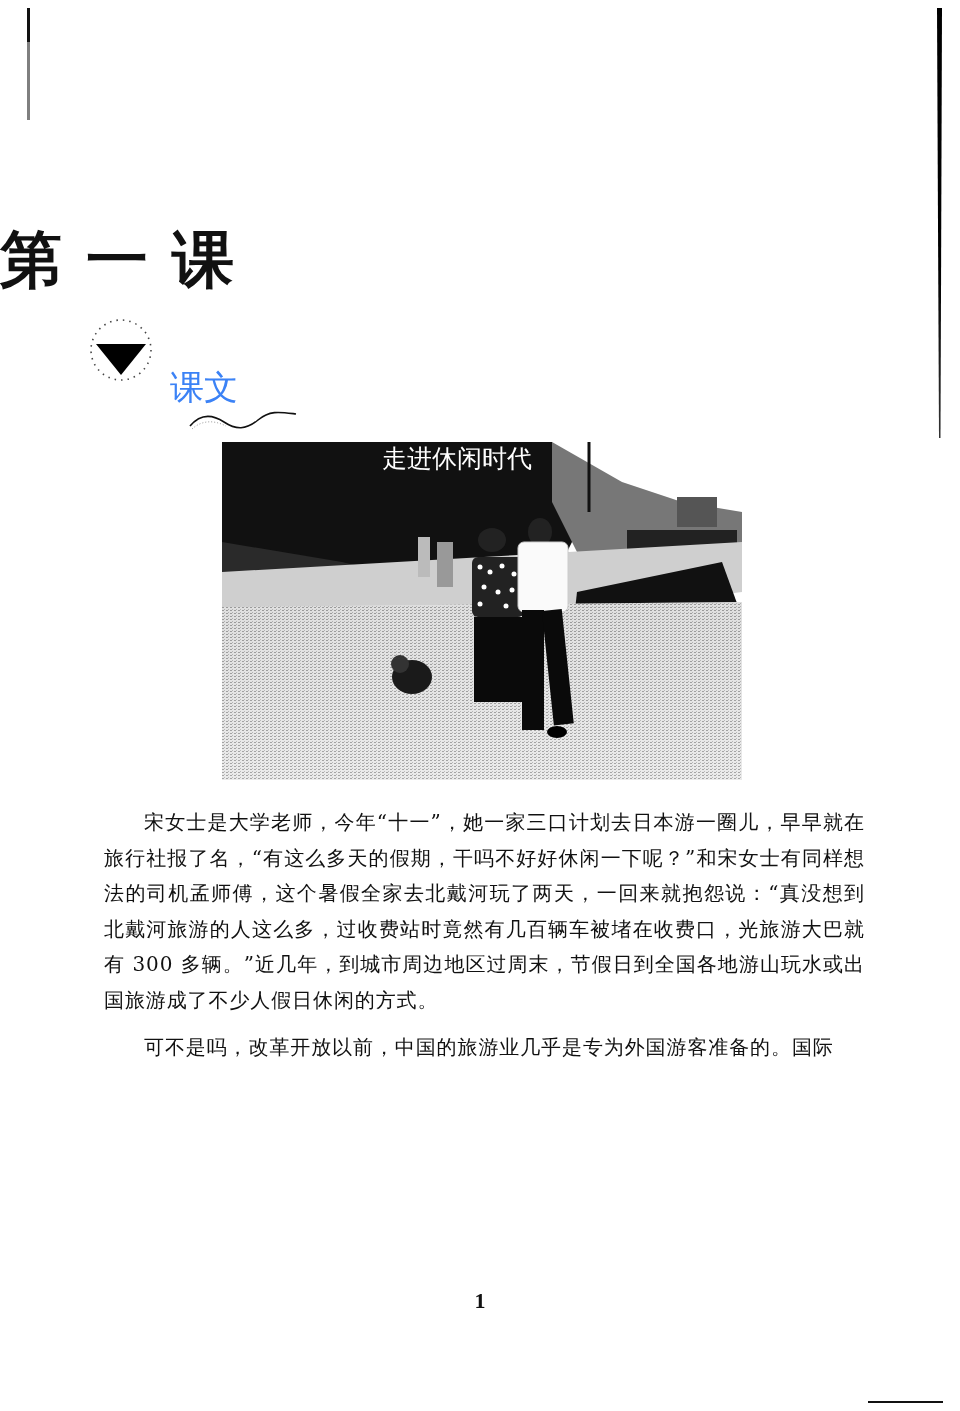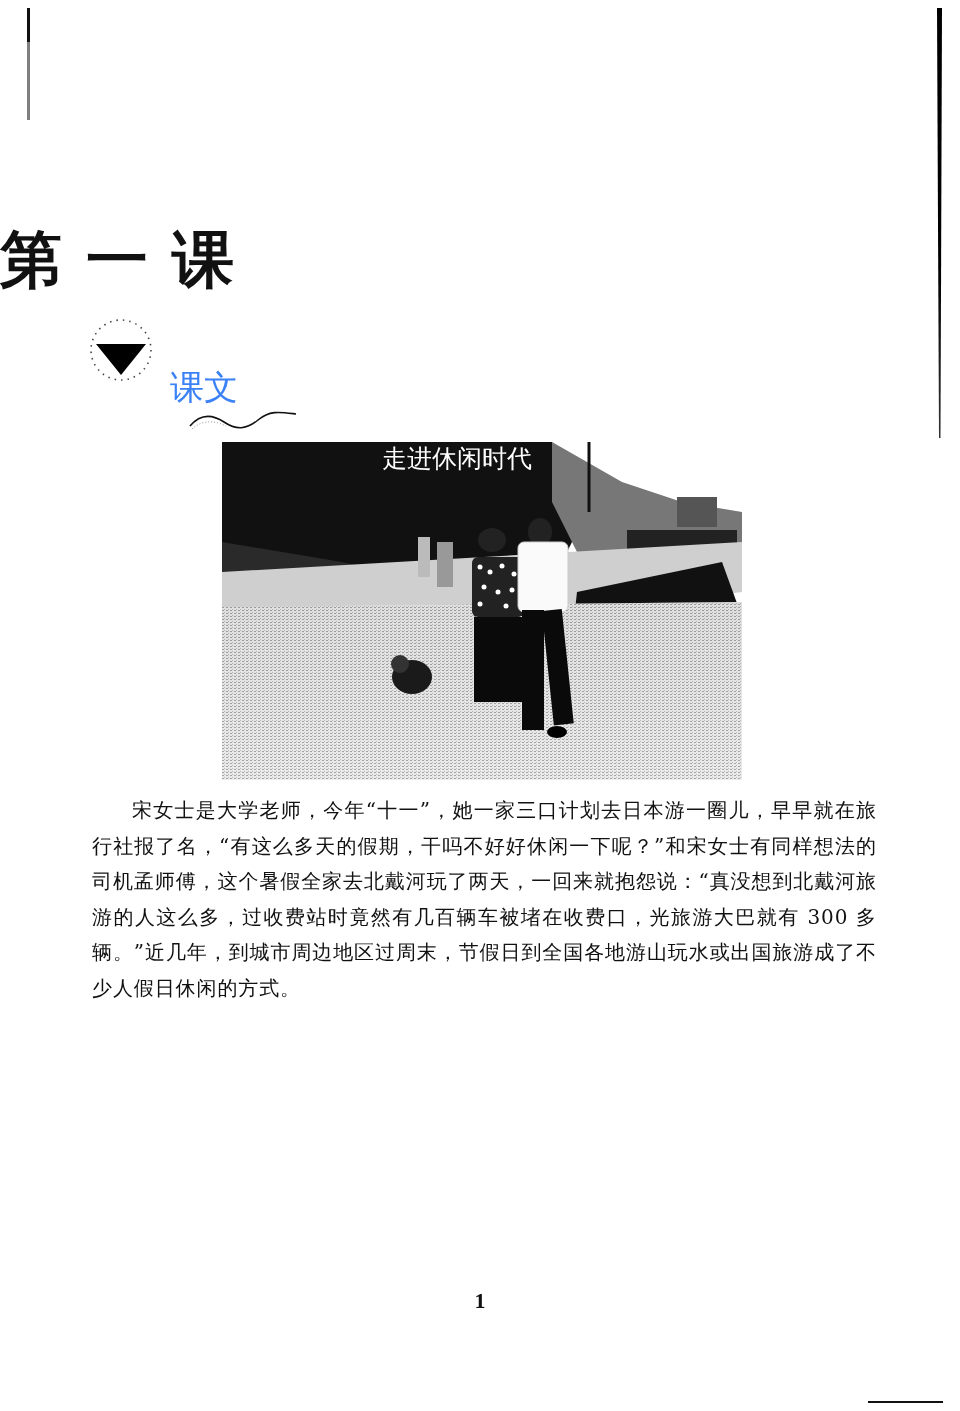--- a/index.html
+++ b/index.html
@@ -20,21 +20,21 @@
                    font-size:34px; line-height:44px; color:#3b82f6; }
   .section-wave { position:absolute; left:188px; top:408px; width:110px; height:22px; }
 
   .photo { position:absolute; left:222px; top:442px; width:520px; height:338px; overflow:hidden;
            background:#e9e9e9; }
   .photo svg { position:absolute; left:0; top:0; }
   .photo-caption { position:absolute; left:160px; top:1px; width:200px; text-align:left; color:#fff;
                    font-family:"DejaVu Sans","Liberation Sans",sans-serif; font-size:25px; line-height:32px; }
 
   .body-text { position:absolute; left:92px; top:793px; width:785px; }
-  .body-text p { margin:0; font-size:20px; line-height:35.5px; text-align:justify; text-indent:40px;
+  .body-text p { margin:12px; font-size:20px; line-height:35.5px; text-align:justify; text-indent:40px;
                  font-family:"DejaVu Serif","Liberation Serif",serif; letter-spacing:0.9px; }
 
   .page-number { position:absolute; left:0; width:960px; top:1288px; text-align:center;
                  font-family:"Liberation Serif","DejaVu Serif",serif; font-weight:bold; font-size:22px; }
 </style>
 </head>
 <body>
 
 <div class="edge-left"></div>
 <div class="edge-right"></div>
@@ -108,15 +108,16 @@
     <ellipse cx="335" cy="290" rx="10" ry="6" fill="#000"></ellipse>
 
     <ellipse cx="190" cy="235" rx="20" ry="17" fill="#1a1a1a"></ellipse>
     <circle cx="178" cy="222" r="9" fill="#333"></circle>
   </svg>
   <div class="photo-caption">走进休闲时代</div>
 </div>
 
 <div class="body-text">
   <p>宋女士是大学老师，今年“十一”，她一家三口计划去日本游一圈儿，早早就在旅行社报了名，“有这么多天的假期，干吗不好好休闲一下呢？”和宋女士有同样想法的司机孟师傅，这个暑假全家去北戴河玩了两天，一回来就抱怨说：“真没想到北戴河旅游的人这么多，过收费站时竟然有几百辆车被堵在收费口，光旅游大巴就有 300 多辆。”近几年，到城市周边地区过周末，节假日到全国各地游山玩水或出国旅游成了不少人假日休闲的方式。</p>
+  <p>可不是吗，改革开放以前，中国的旅游业几乎是专为外国游客准备的。国际</p>
 </div>
 
 <div class="page-number">1</div>
 
 </body></html>

